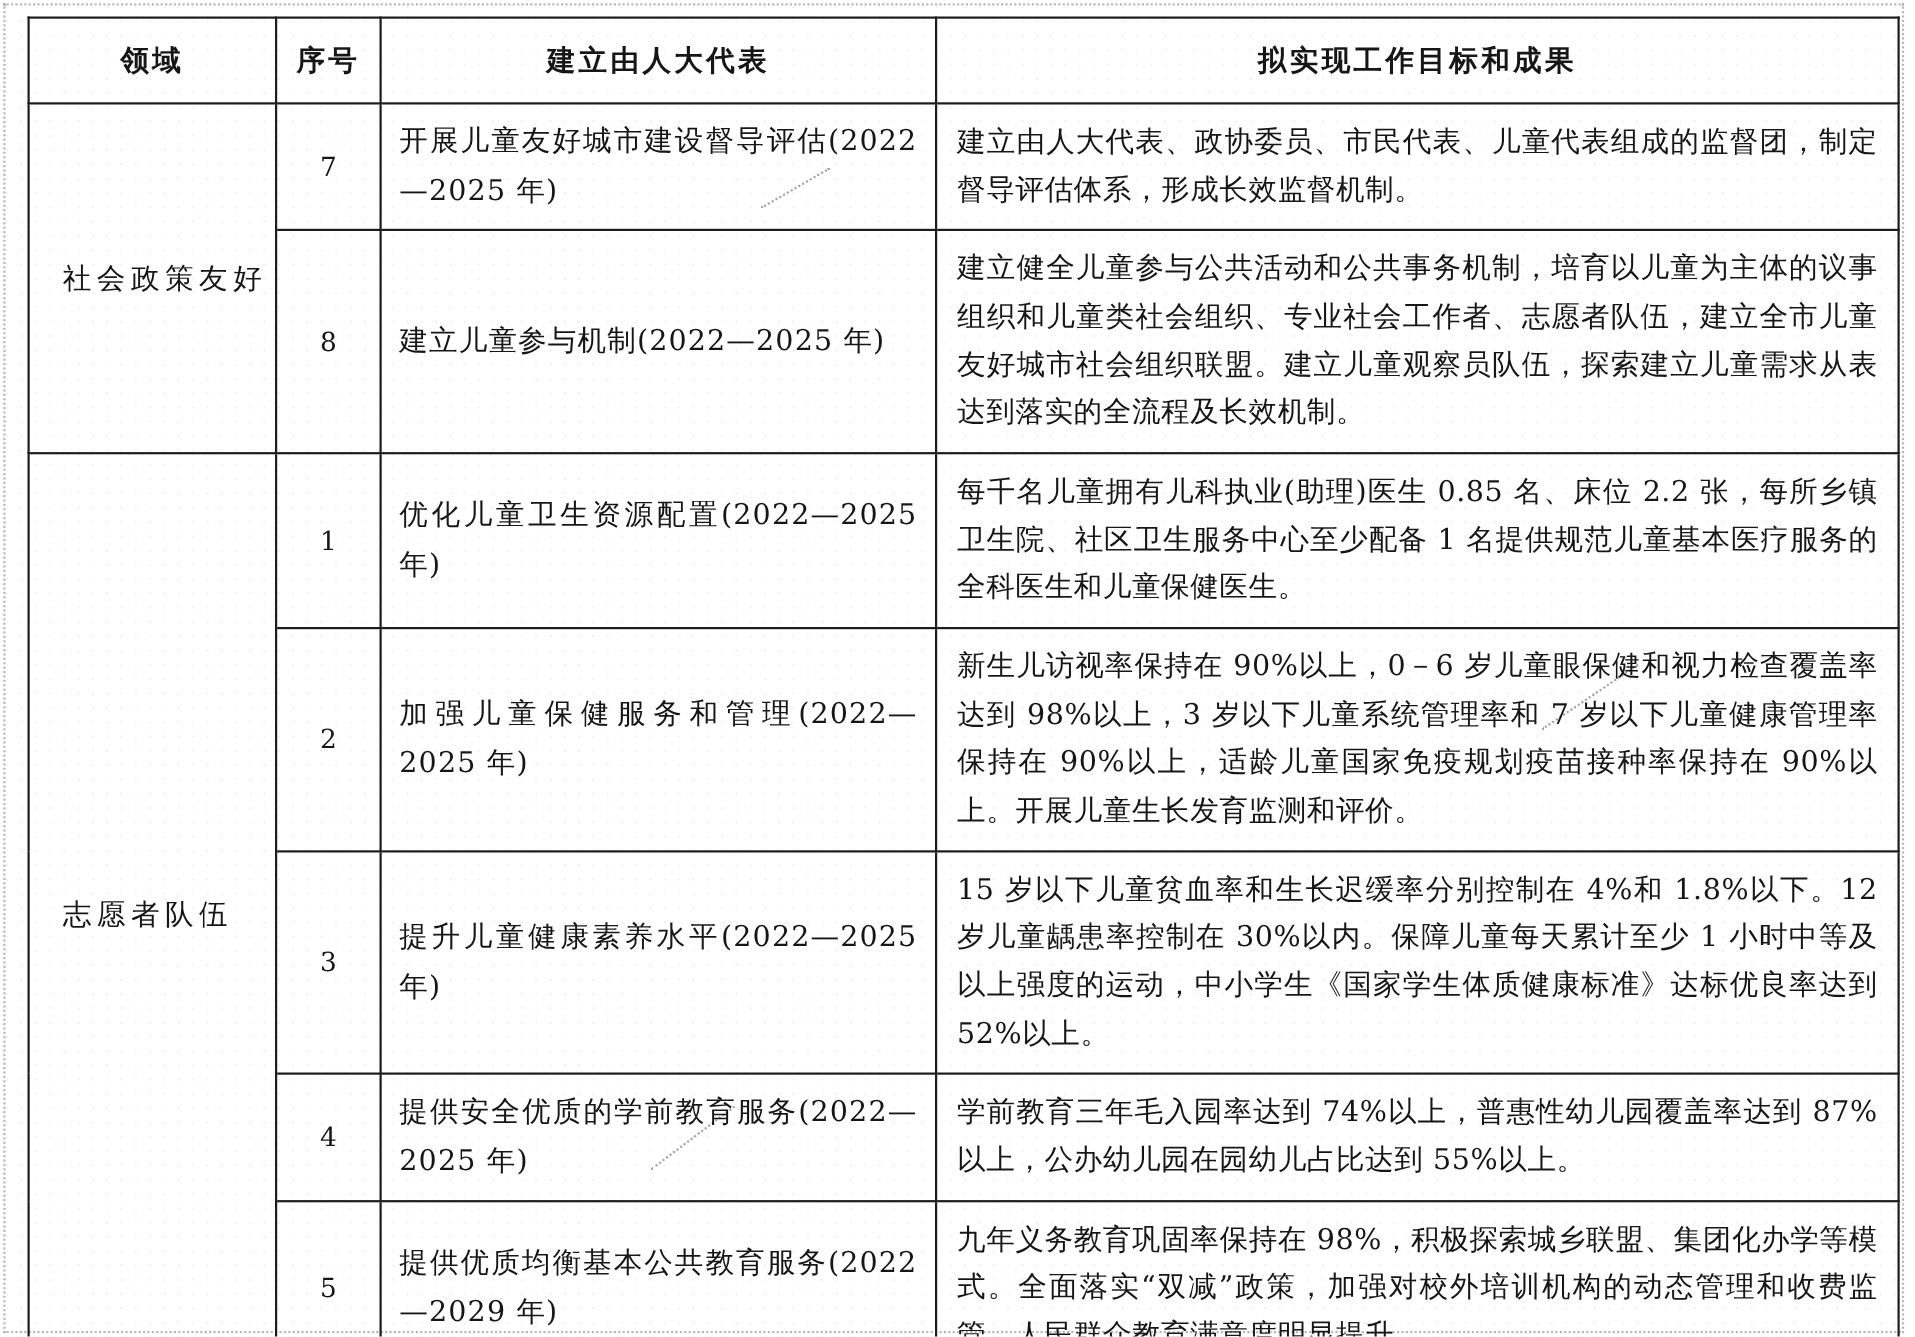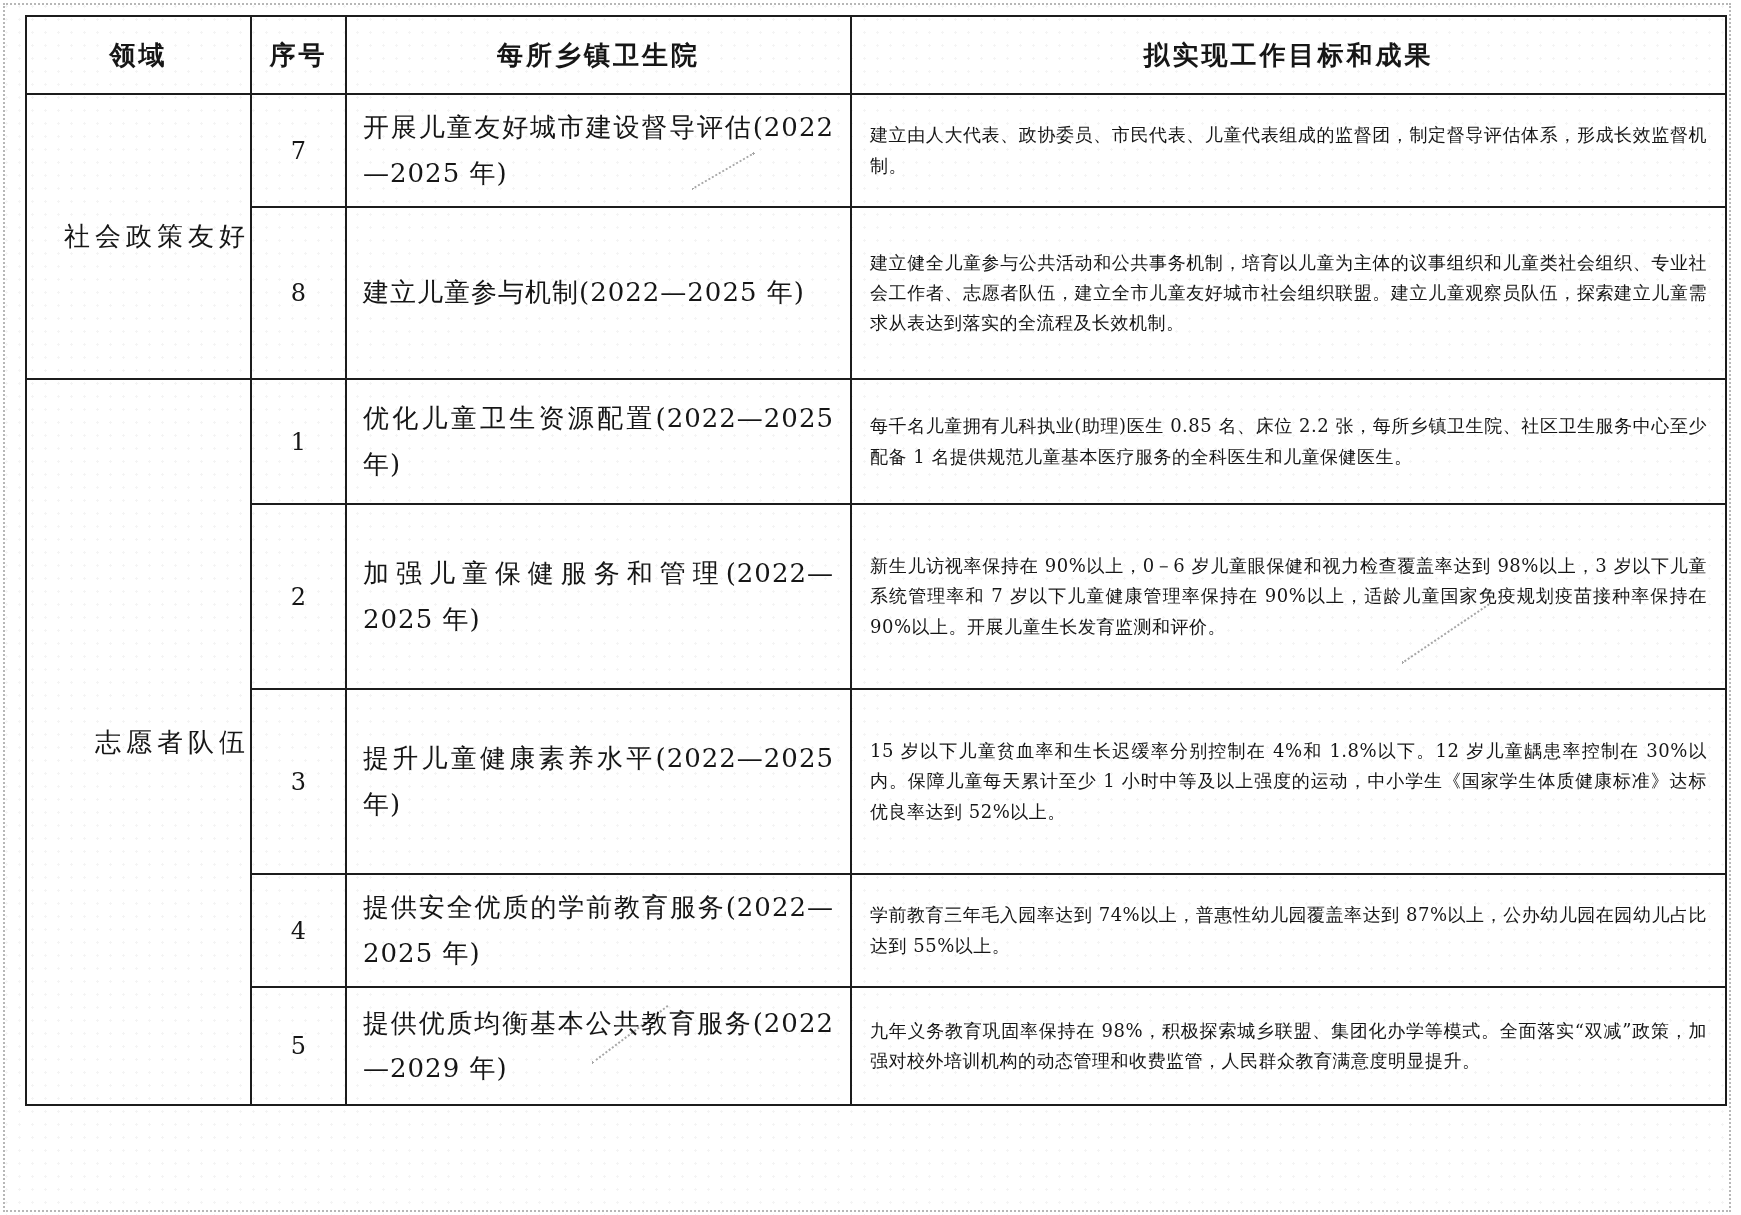--- a/index.html
+++ b/index.html
@@ -35,36 +35,37 @@
     color:#161616;
   }
   .doc-table th {
     font-size:26px;
     font-weight:bold;
     letter-spacing:3px;
     text-align:center;
   }
   td.domain-cell {
     font-size:26px;
-    text-align:right;
+    text-align:left;
     letter-spacing:5px;
+    padding-left:30px;
   }
   td.no-cell {
     font-size:24px;
     text-align:center;
   }
   td.ind-cell {
     font-size:26px;
     text-align:justify;
     line-height:1.75;
     padding:10px 16px;
     letter-spacing:1px;
   }
   td.goal-cell {
-    font-size:18px;
+    font-size:26px;
     text-align:justify;
     line-height:1.68;
     padding:13px 18px;
     letter-spacing:0.5px;
   }
   tr.h-header { height:78px; }
   tr.r7 { height:110px; }
   tr.r8 { height:172px; }
   tr.r1 { height:125px; }
   tr.r2 { height:185px; }
@@ -90,21 +91,21 @@
     <colgroup>
       <col style="width:225px">
       <col style="width:95px">
       <col style="width:505px">
       <col style="width:875px">
     </colgroup>
     <thead>
       <tr class="h-header">
         <th>领域</th>
         <th>序号</th>
-        <th>每所乡镇卫生院</th>
+        <th>建立由人大代表</th>
         <th>拟实现工作目标和成果</th>
       </tr>
     </thead>
     <tbody>
       <tr class="r7">
         <td class="domain-cell" rowspan="2">社会政策友好</td>
         <td class="no-cell">7</td>
         <td class="ind-cell">开展儿童友好城市建设督导评估(2022—2025 年)</td>
         <td class="goal-cell">建立由人大代表、政协委员、市民代表、儿童代表组成的监督团，制定督导评估体系，形成长效监督机制。</td>
       </tr>

